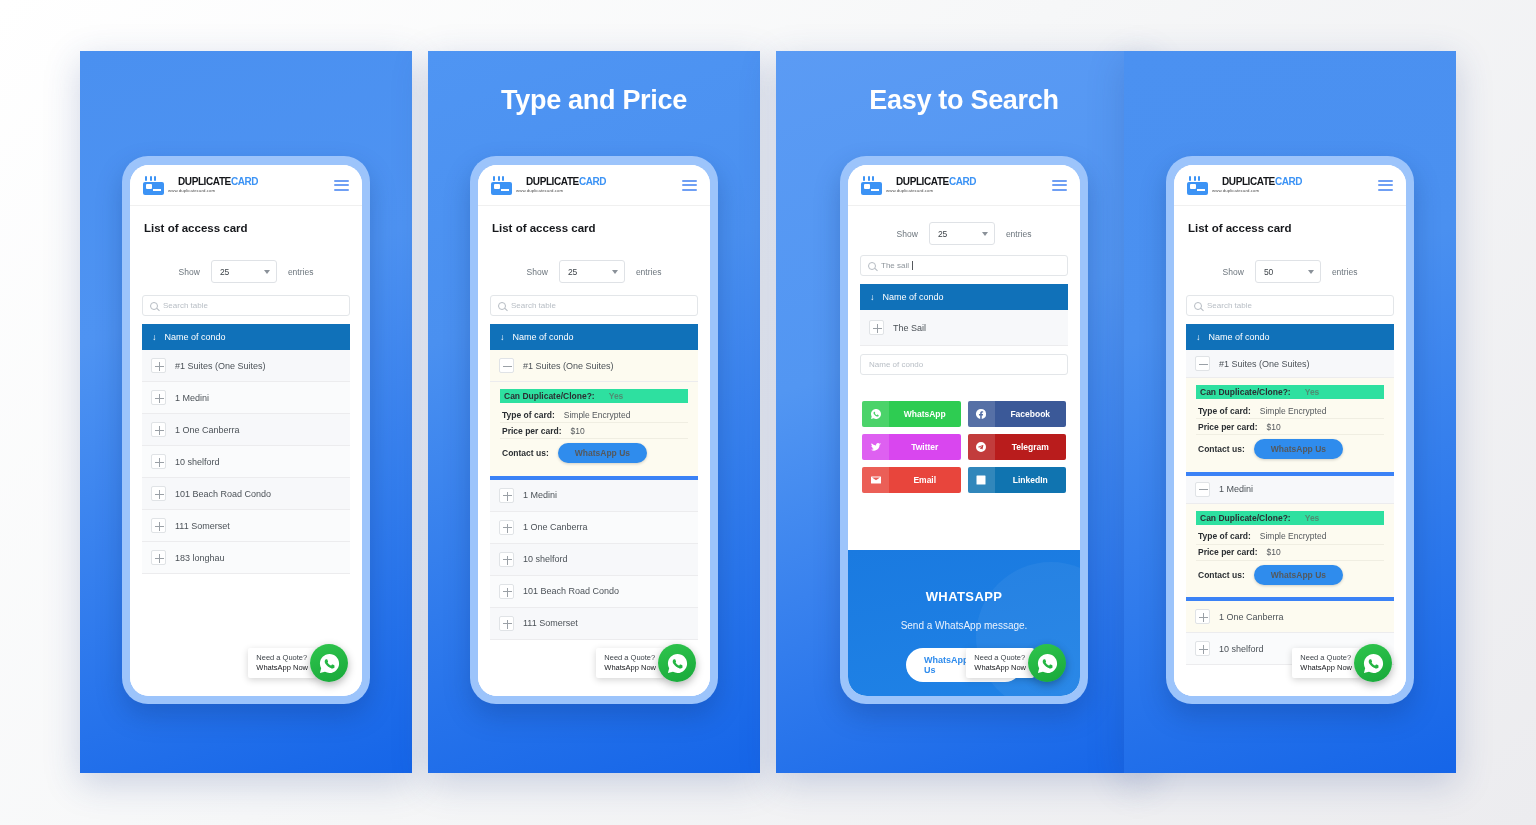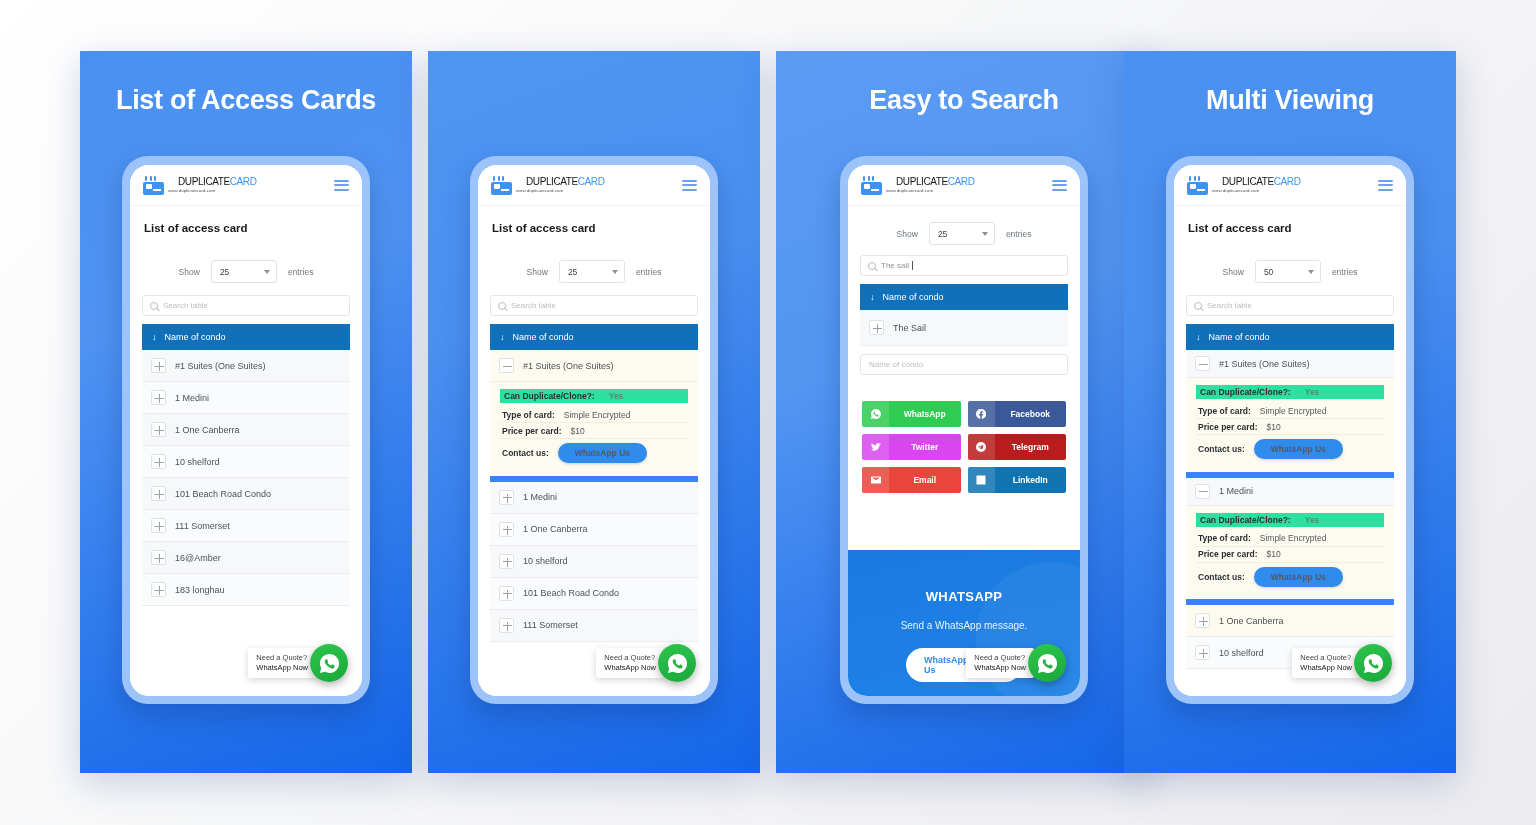--- a/index.html
+++ b/index.html
@@ -51,21 +51,21 @@
   .logo-mark { position:relative; width:21px; height:19px; }
   .logo-ticks { position:absolute; top:0; left:2px; display:flex; gap:2.5px; }
   .logo-ticks i { display:block; width:2px; height:5px; background:#3c93f5; border-radius:1px; }
   .logo-card { position:absolute; bottom:0; left:0; width:21px; height:13px;
                background:#3c93f5; border-radius:2px; }
   .logo-card:before { content:""; position:absolute; left:2.5px; top:2.5px;
                width:6px; height:5px; background:#fff; border-radius:1px; }
   .logo-card:after { content:""; position:absolute; left:10px; top:7.5px;
                width:8px; height:1.6px; background:#fff; }
   .logo-txt { line-height:1; }
-  .logo-name { font-size:10px; font-weight:normal; letter-spacing:-.4px;padding-left:10px; }
+  .logo-name { font-size:10px; font-weight:bold; letter-spacing:-.4px;padding-left:10px; }
   .logo-name .d { color:#14161a; }
   .logo-name .c { color:#3c93f5; }
   .logo-url { font-size:4.3px; color:#4a4a4a; letter-spacing:.1px; margin-top:1.5px; }
   .burger { display:flex; flex-direction:column; gap:2.5px; cursor:pointer; }
   .burger i { display:block; width:15px; height:2px; background:#6f9ff4; border-radius:1px; }
 
   .app-body { position:absolute; top:41px; left:0; right:0; bottom:0;
               background:#fff; overflow:hidden; }
 
   .page-heading { font-size:11.5px; font-weight:bold; color:#16181c;
@@ -107,21 +107,21 @@
           background:#f7f8fa; }
   .trow.alt { background:#fafbfc; }
   .expander { width:15px;height:15px;border:1px solid #e0e3e6;border-radius:2px;
               background:#fff; flex:none; position:relative; }
   .expander:before{content:"";position:absolute;left:3px;top:6.5px;width:9px;height:1.3px;
               background:#9aa0a6;}
   .expander.plus:after{content:"";position:absolute;left:6.8px;top:3px;width:1.3px;height:9px;
               background:#9aa0a6;}
 
   
-  .detail { background:#fdfbf0; padding: 7px 10px 10px 10px; border-bottom:6px solid #3b82f6; }
+  .detail { background:#fdfbf0; padding: 7px 10px 10px 10px; border-bottom:4px solid #3b82f6; }
   .dup-bar { background:#2ee0a0; padding:2px 4px; display:flex; gap:14px;
              font-size:8.5px; font-weight:bold; color:#2b2f33; margin-bottom:4px; }
   .dup-bar .val { color:#4e8d73; font-weight:bold; }
   .drow { display:flex; align-items:center; gap:9px; font-size:8.5px;
           padding:2.5px 2px; border-bottom:1px solid #f0eee2; }
   .drow b { color:#2b2f33; }
   .drow span { color:#55595d; }
   .wa-btn { background:#2f8ced; color:#fff; font-size:8.5px; font-weight:bold;
             border-radius:30px; padding:5px 17px; box-shadow:0 1px 3px rgba(0,0,0,.18); }
   .drow.contact { border-bottom:none; padding-top:4px; }
@@ -170,21 +170,20 @@
 
   .scroll-fade { position:absolute; left:0; right:0; bottom:0; height:10px;
                  background:linear-gradient(to bottom, rgba(255,255,255,0), #fff); }
 </style>
 </head>
 <body>
 
 <div class="stage">
 
   <div class="panel p1">
-    <div class="panel-title">List of Access Cards</div>
     <div class="phone">
       <div class="screen">
 
         <div class="app-header">
           <div class="logo">
             <div class="logo-mark">
               <div class="logo-ticks">
                   <i></i>
                   <i></i>
                   <i></i>
@@ -244,24 +243,20 @@
                 <span>10 shelford</span>
               </div>
             <div class="trow">
                 <span class="expander plus"></span>
                 <span>101 Beach Road Condo</span>
               </div>
             <div class="trow alt">
                 <span class="expander plus"></span>
                 <span>111 Somerset</span>
               </div>
-            <div class="trow">
-                <span class="expander plus"></span>
-                <span>16@Amber</span>
-              </div>
             <div class="trow alt">
                 <span class="expander plus"></span>
                 <span>183 longhau</span>
               </div>
           </div>
         </div>
 
         <div class="wa-float">
           <div class="wa-tip">
             <div class="l1">Need a Quote?</div>
@@ -272,20 +267,21 @@
                 <path d="M12 2C6.5 2 2 6.5 2 12c0 1.8.5 3.4 1.3 4.9L2 22l5.3-1.3c1.4.8 3 1.2 4.7 1.2 5.5 0 10-4.5 10-10S17.5 2 12 2zm5.3 14c-.2.6-1.2 1.2-1.7 1.2-.5.1-1 .1-1.6-.1-.4-.1-.9-.3-1.5-.6-2.6-1.1-4.3-3.8-4.5-4-.1-.2-1-1.3-1-2.6 0-1.2.6-1.8.9-2.1.2-.2.5-.3.7-.3h.5c.2 0 .4 0 .6.4.2.5.7 1.8.8 1.9.1.1.1.3 0 .4l-.3.5c-.1.1-.3.3-.1.6.1.2.6 1 1.3 1.6.9.8 1.6 1 1.9 1.2.2.1.4.1.5-.1.1-.2.6-.7.8-.9.2-.3.3-.2.5-.1.2.1 1.4.7 1.7.8.2.1.4.2.4.3.1.1.1.6-.1 1.1z"></path>
               </svg>
           </div>
         </div>
 
       </div>
     </div>
   </div>
 
   <div class="panel p2">
+    <div class="panel-title">Type and Price</div>
     <div class="phone">
       <div class="screen">
 
         <div class="app-header">
           <div class="logo">
             <div class="logo-mark">
               <div class="logo-ticks">
                   <i></i>
                   <i></i>
                   <i></i>
@@ -523,21 +519,20 @@
                 <path d="M12 2C6.5 2 2 6.5 2 12c0 1.8.5 3.4 1.3 4.9L2 22l5.3-1.3c1.4.8 3 1.2 4.7 1.2 5.5 0 10-4.5 10-10S17.5 2 12 2zm5.3 14c-.2.6-1.2 1.2-1.7 1.2-.5.1-1 .1-1.6-.1-.4-.1-.9-.3-1.5-.6-2.6-1.1-4.3-3.8-4.5-4-.1-.2-1-1.3-1-2.6 0-1.2.6-1.8.9-2.1.2-.2.5-.3.7-.3h.5c.2 0 .4 0 .6.4.2.5.7 1.8.8 1.9.1.1.1.3 0 .4l-.3.5c-.1.1-.3.3-.1.6.1.2.6 1 1.3 1.6.9.8 1.6 1 1.9 1.2.2.1.4.1.5-.1.1-.2.6-.7.8-.9.2-.3.3-.2.5-.1.2.1 1.4.7 1.7.8.2.1.4.2.4.3.1.1.1.6-.1 1.1z"></path>
               </svg>
           </div>
         </div>
 
       </div>
     </div>
   </div>
 
   <div class="panel p4">
-    <div class="panel-title">Multi Viewing</div>
     <div class="phone">
       <div class="screen">
 
         <div class="app-header">
           <div class="logo">
             <div class="logo-mark">
               <div class="logo-ticks">
                   <i></i>
                   <i></i>
                   <i></i>

